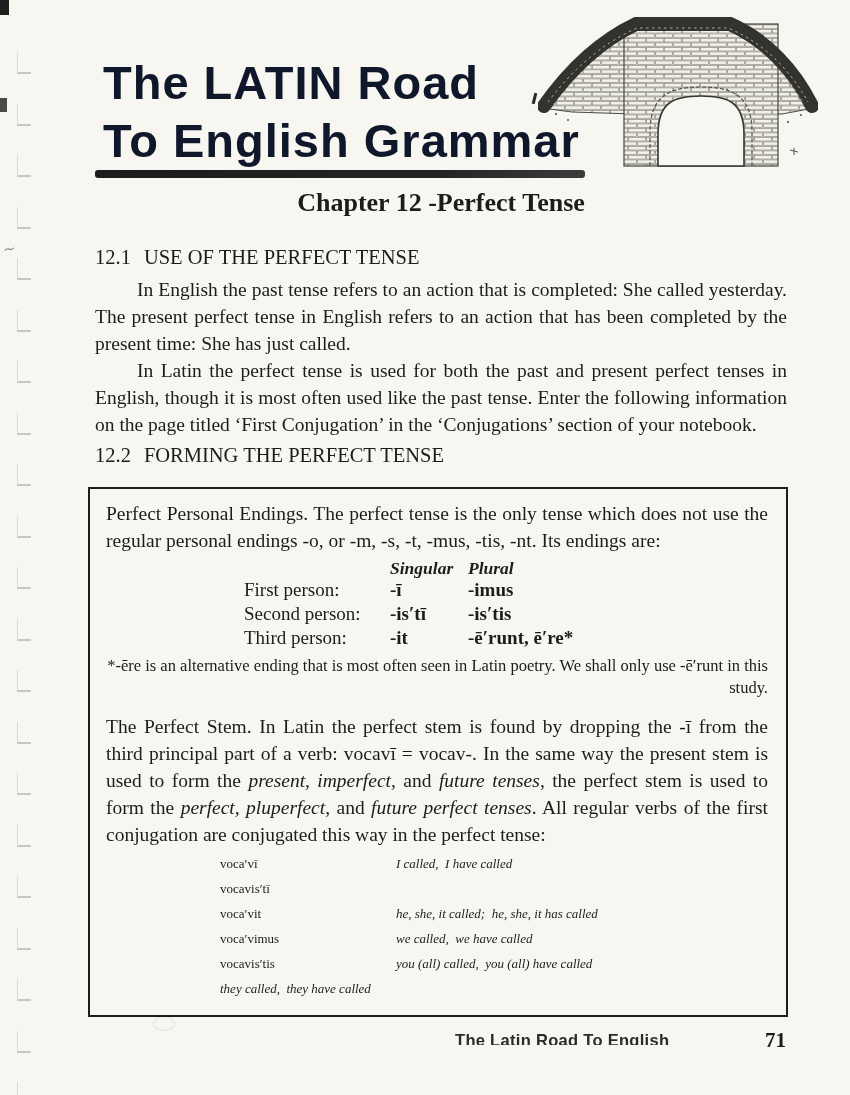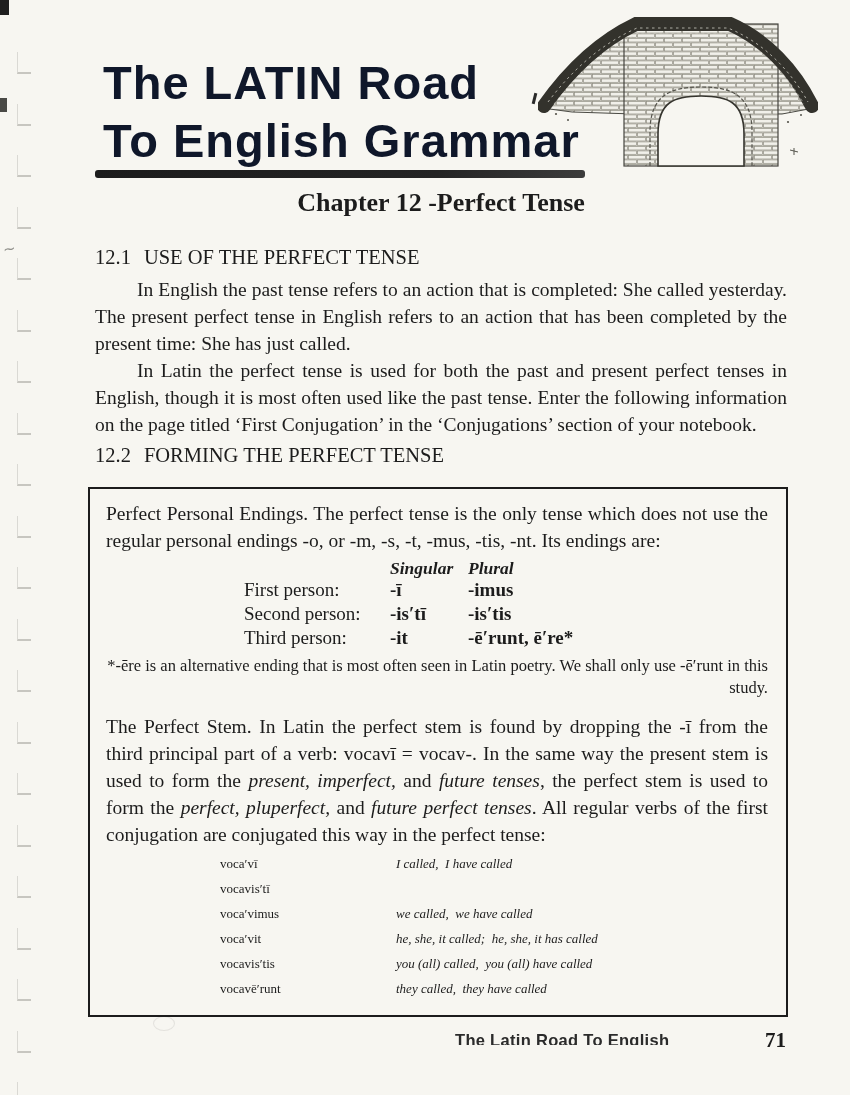--- a/index.html
+++ b/index.html
@@ -183,33 +183,32 @@
 
     <div class="conj" id="conj">
         <div class="conj-row">
           <span class="conj-la"><span>voca′vī</span></span>
           <span class="conj-en">I called,  I have called</span>
         </div>
         <div class="conj-row">
           <span class="conj-la"><span>voca</span><span class="b">vis′tī</span></span>
         </div>
         <div class="conj-row">
+          <span class="conj-la"><span>voca′vit</span></span>
+          <span class="conj-en">he, she, it called;  he, she, it has called</span>
+        </div>
+        <div class="conj-row">
           <span class="conj-la"><span>voca′</span><span class="b">vimus</span></span>
           <span class="conj-en">we called,  we have called</span>
         </div>
         <div class="conj-row">
-          <span class="conj-la"><span>voca′vit</span></span>
-          <span class="conj-en">he, she, it called;  he, she, it has called</span>
-        </div>
-        <div class="conj-row">
           <span class="conj-la"><span>voca</span><span class="b">vis′tis</span></span>
           <span class="conj-en">you (all) called,  you (all) have called</span>
         </div>
         <div class="conj-row">
-          <span class="conj-la"><span>vocav</span><span class="b">ē′runt</span></span>
           <span class="conj-en">they called,  they have called</span>
         </div>
       </div>
   </div>
 
   <div class="running">
     <span>The Latin Road To English Grammar</span>
   </div>
   <div class="pagenum">71</div>
 

